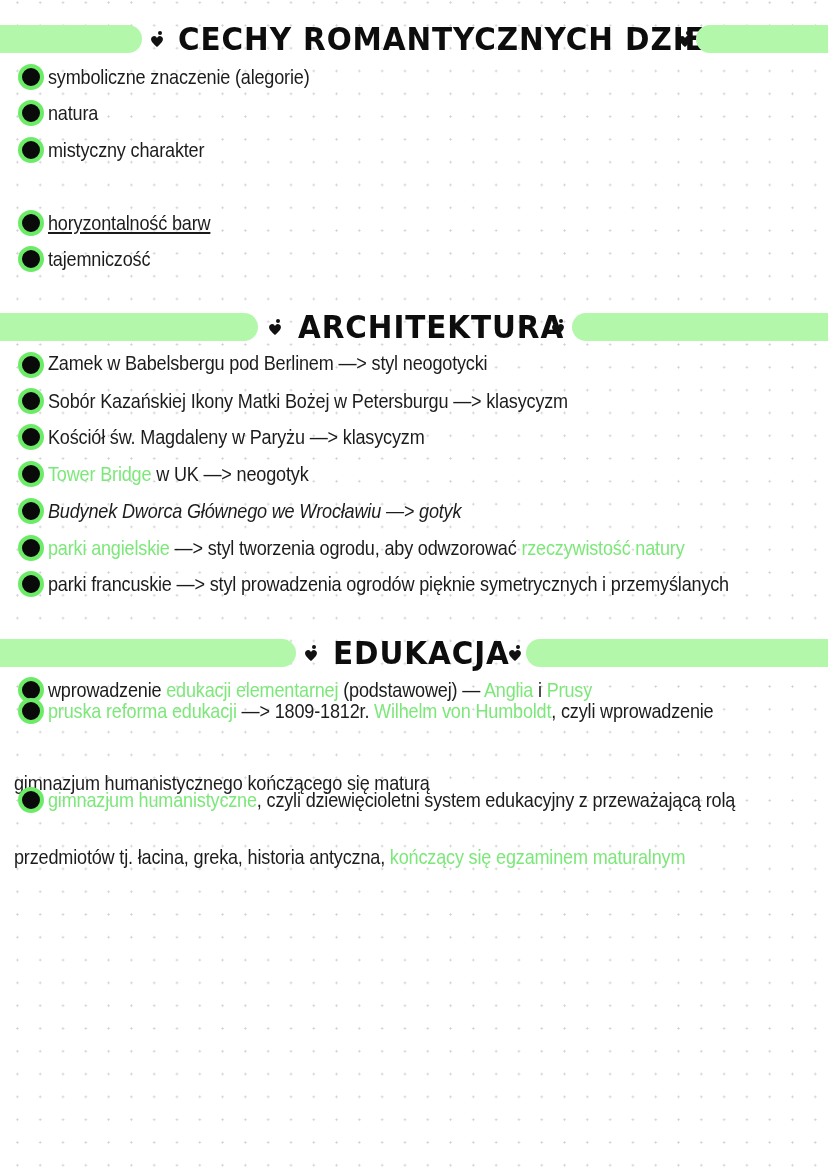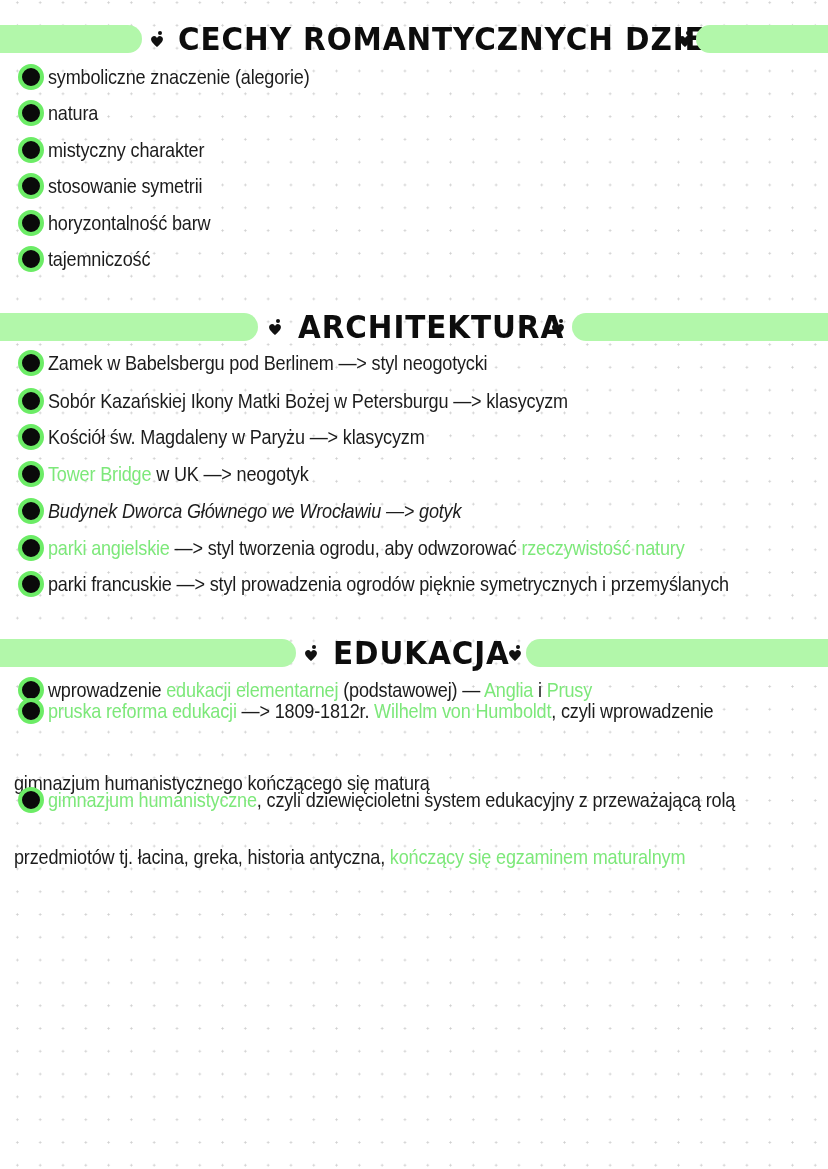--- a/index.html
+++ b/index.html
@@ -106,25 +106,21 @@
     <span class="txt">symboliczne znaczenie (alegorie)</span>
   </div>
   <div class="item" style="top:98px;">
     <span class="bullet"></span>
     <span class="txt">natura</span>
   </div>
   <div class="item" style="top:135px;">
     <span class="bullet"></span>
     <span class="txt">mistyczny charakter</span>
   </div>
-  <div class="item" style="top:171px;">
-    <span class="bullet"></span>
-    <span class="txt">stosowanie symetrii</span>
-  </div>
-  <div class="item" style="top:208px;">
+  <div class="item" style="top:208px;text-decoration:underline;">
     <span class="bullet"></span>
     <span class="txt">horyzontalność barw</span>
   </div>
   <div class="item" style="top:244px;">
     <span class="bullet"></span>
     <span class="txt">tajemniczość</span>
   </div>
 
   <div class="section-header" style="top:312px;">
     <div class="hdr-bar left" style="width:258px;"></div>
@@ -137,21 +133,21 @@
     <span class="hdr-title" style="left:298px;">ARCHITEKTURA</span>
     <span class="heart" style="left:551px;">
       <svg viewBox="0 0 14 18">
           <circle cx="10" cy="3" r="2" fill="#111"></circle>
           <path d="M7 17 C1 12 0 9 2 7 C4 5 6 6 7 8 C8 6 10 5 12 7 C14 9 13 12 7 17Z" fill="#111"></path>
         </svg>
     </span>
     <div class="hdr-bar right" style="width:256px;"></div>
   </div>
 
-  <div class="item" style="top:348px;">
+  <div class="item" style="top:348px;align-items:flex-end;">
     <span class="bullet"></span>
     <span class="txt">Zamek w Babelsbergu pod Berlinem —&gt; styl neogotycki</span>
   </div>
   <div class="item" style="top:386px;">
     <span class="bullet"></span>
     <span class="txt">Sobór Kazańskiej Ikony Matki Bożej w Petersburgu —&gt; klasycyzm</span>
   </div>
   <div class="item" style="top:422px;">
     <span class="bullet"></span>
     <span class="txt">Kościół św. Magdaleny w Paryżu —&gt; klasycyzm</span>

